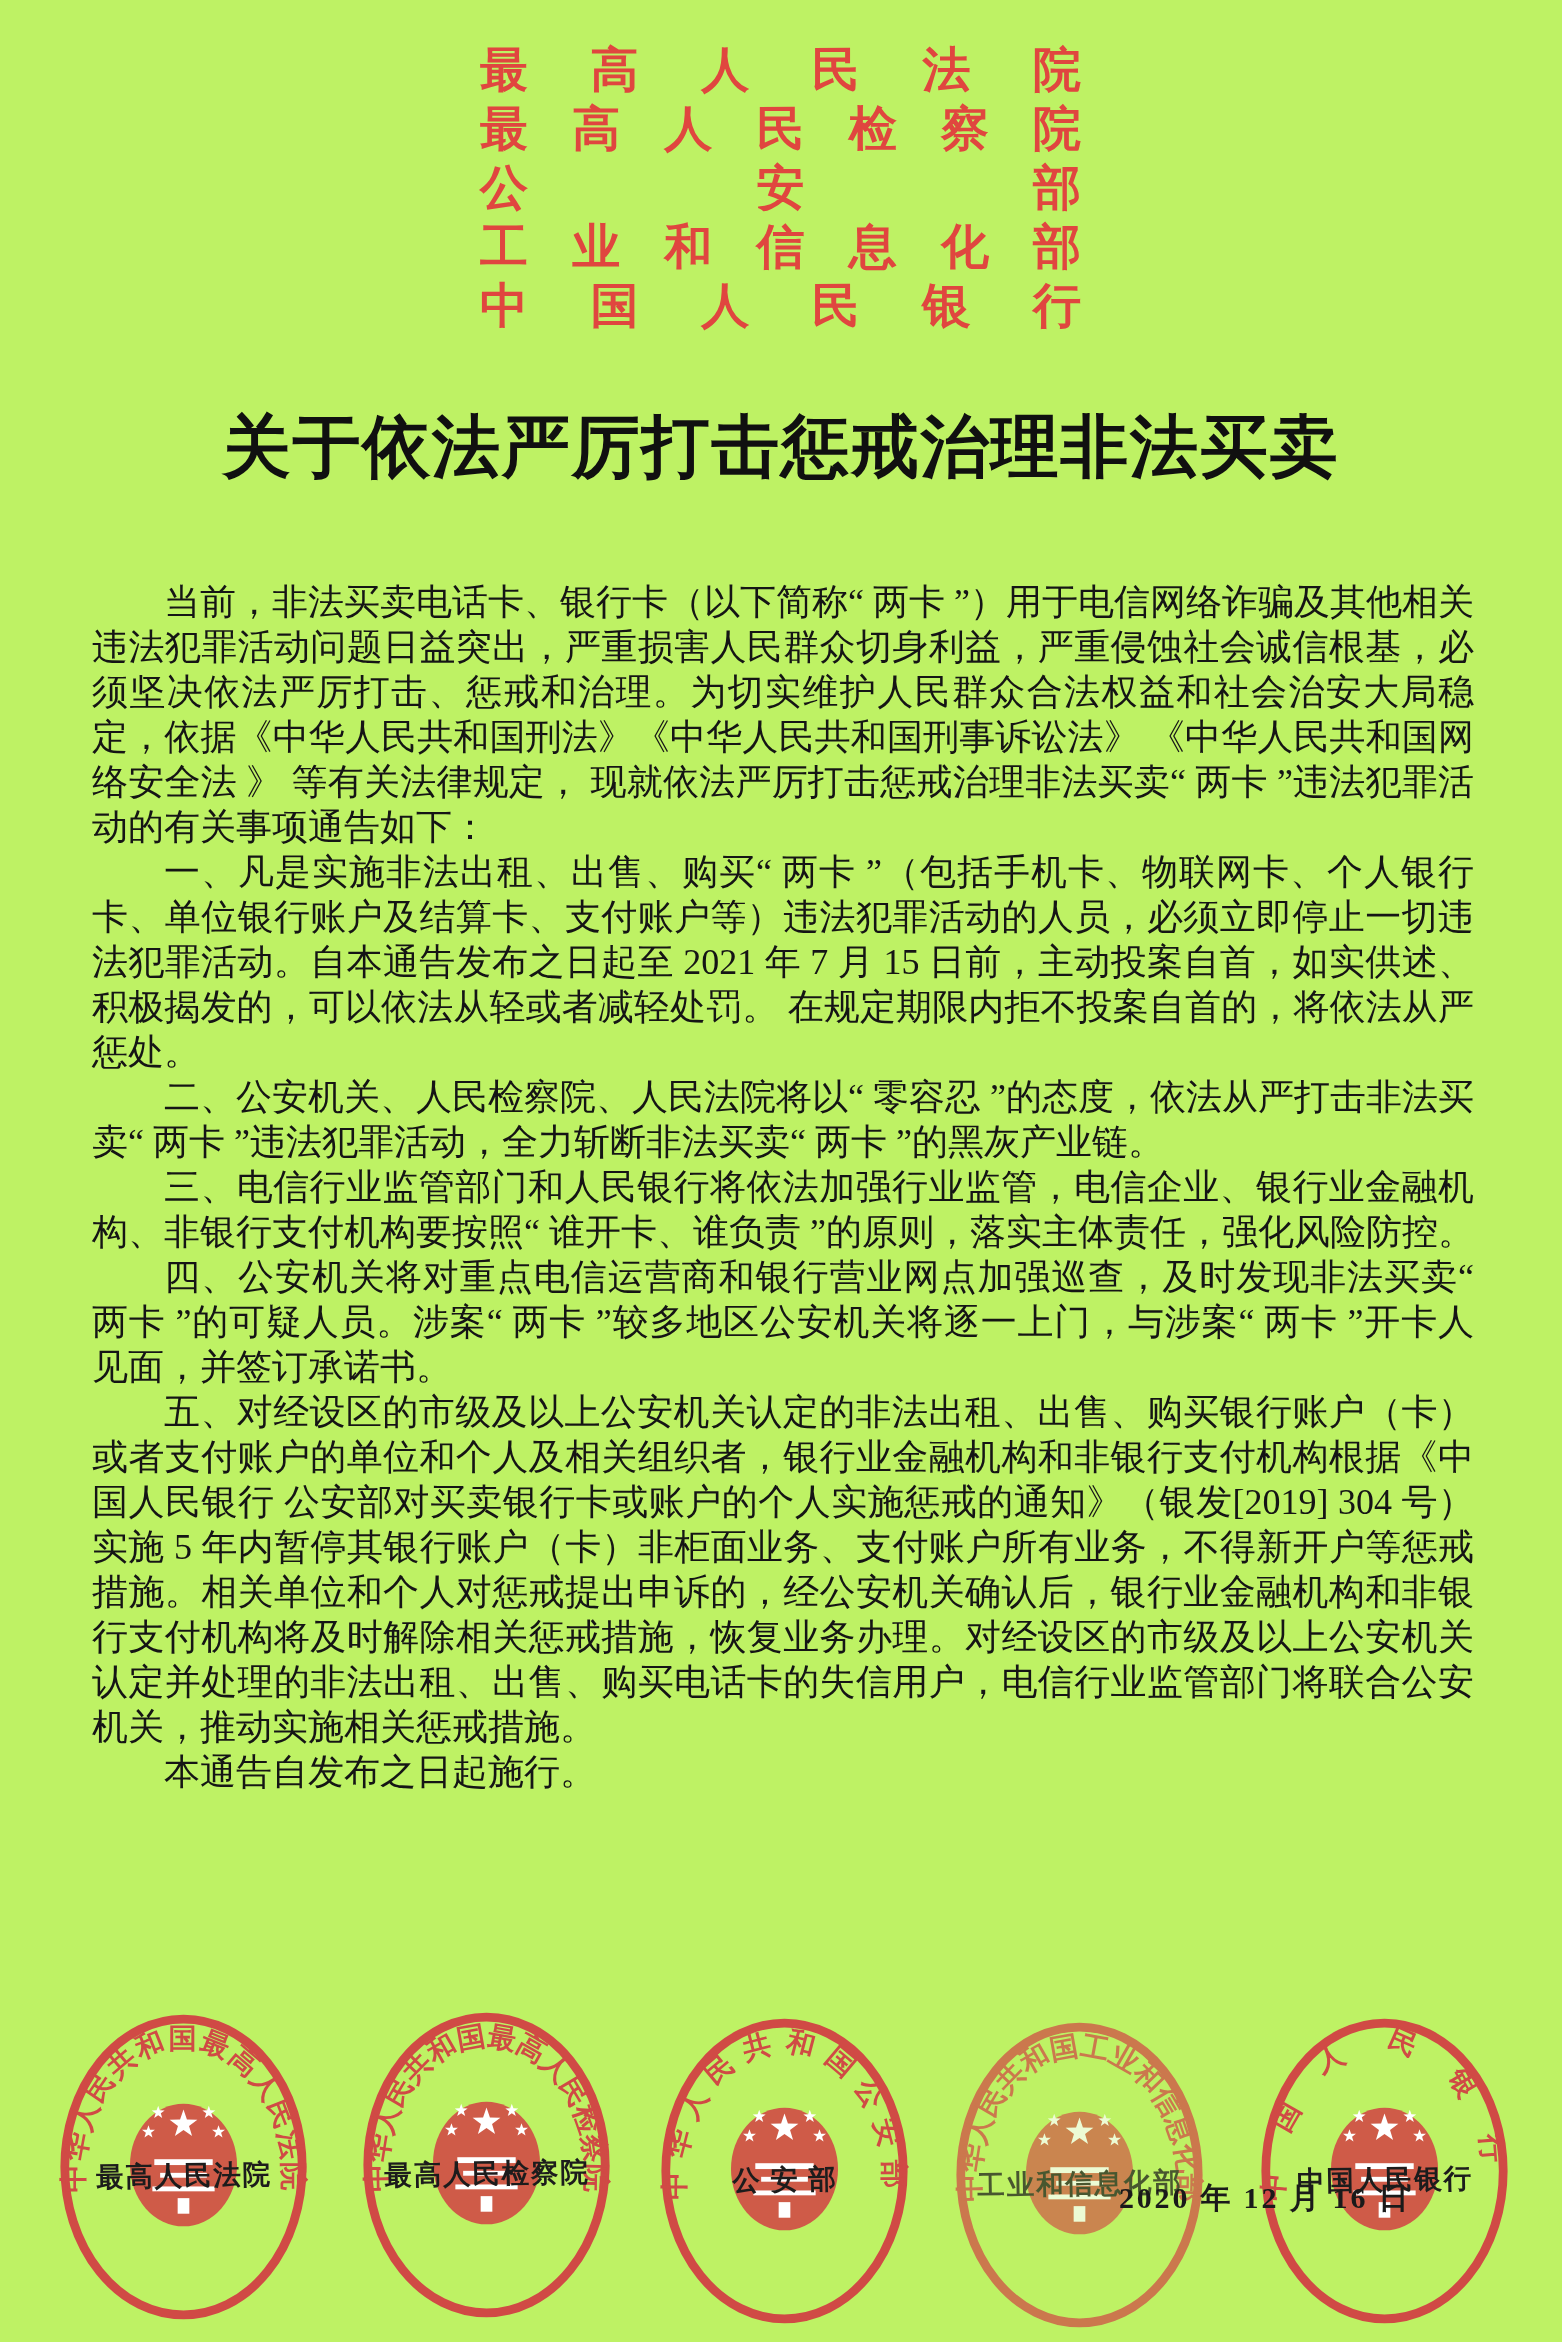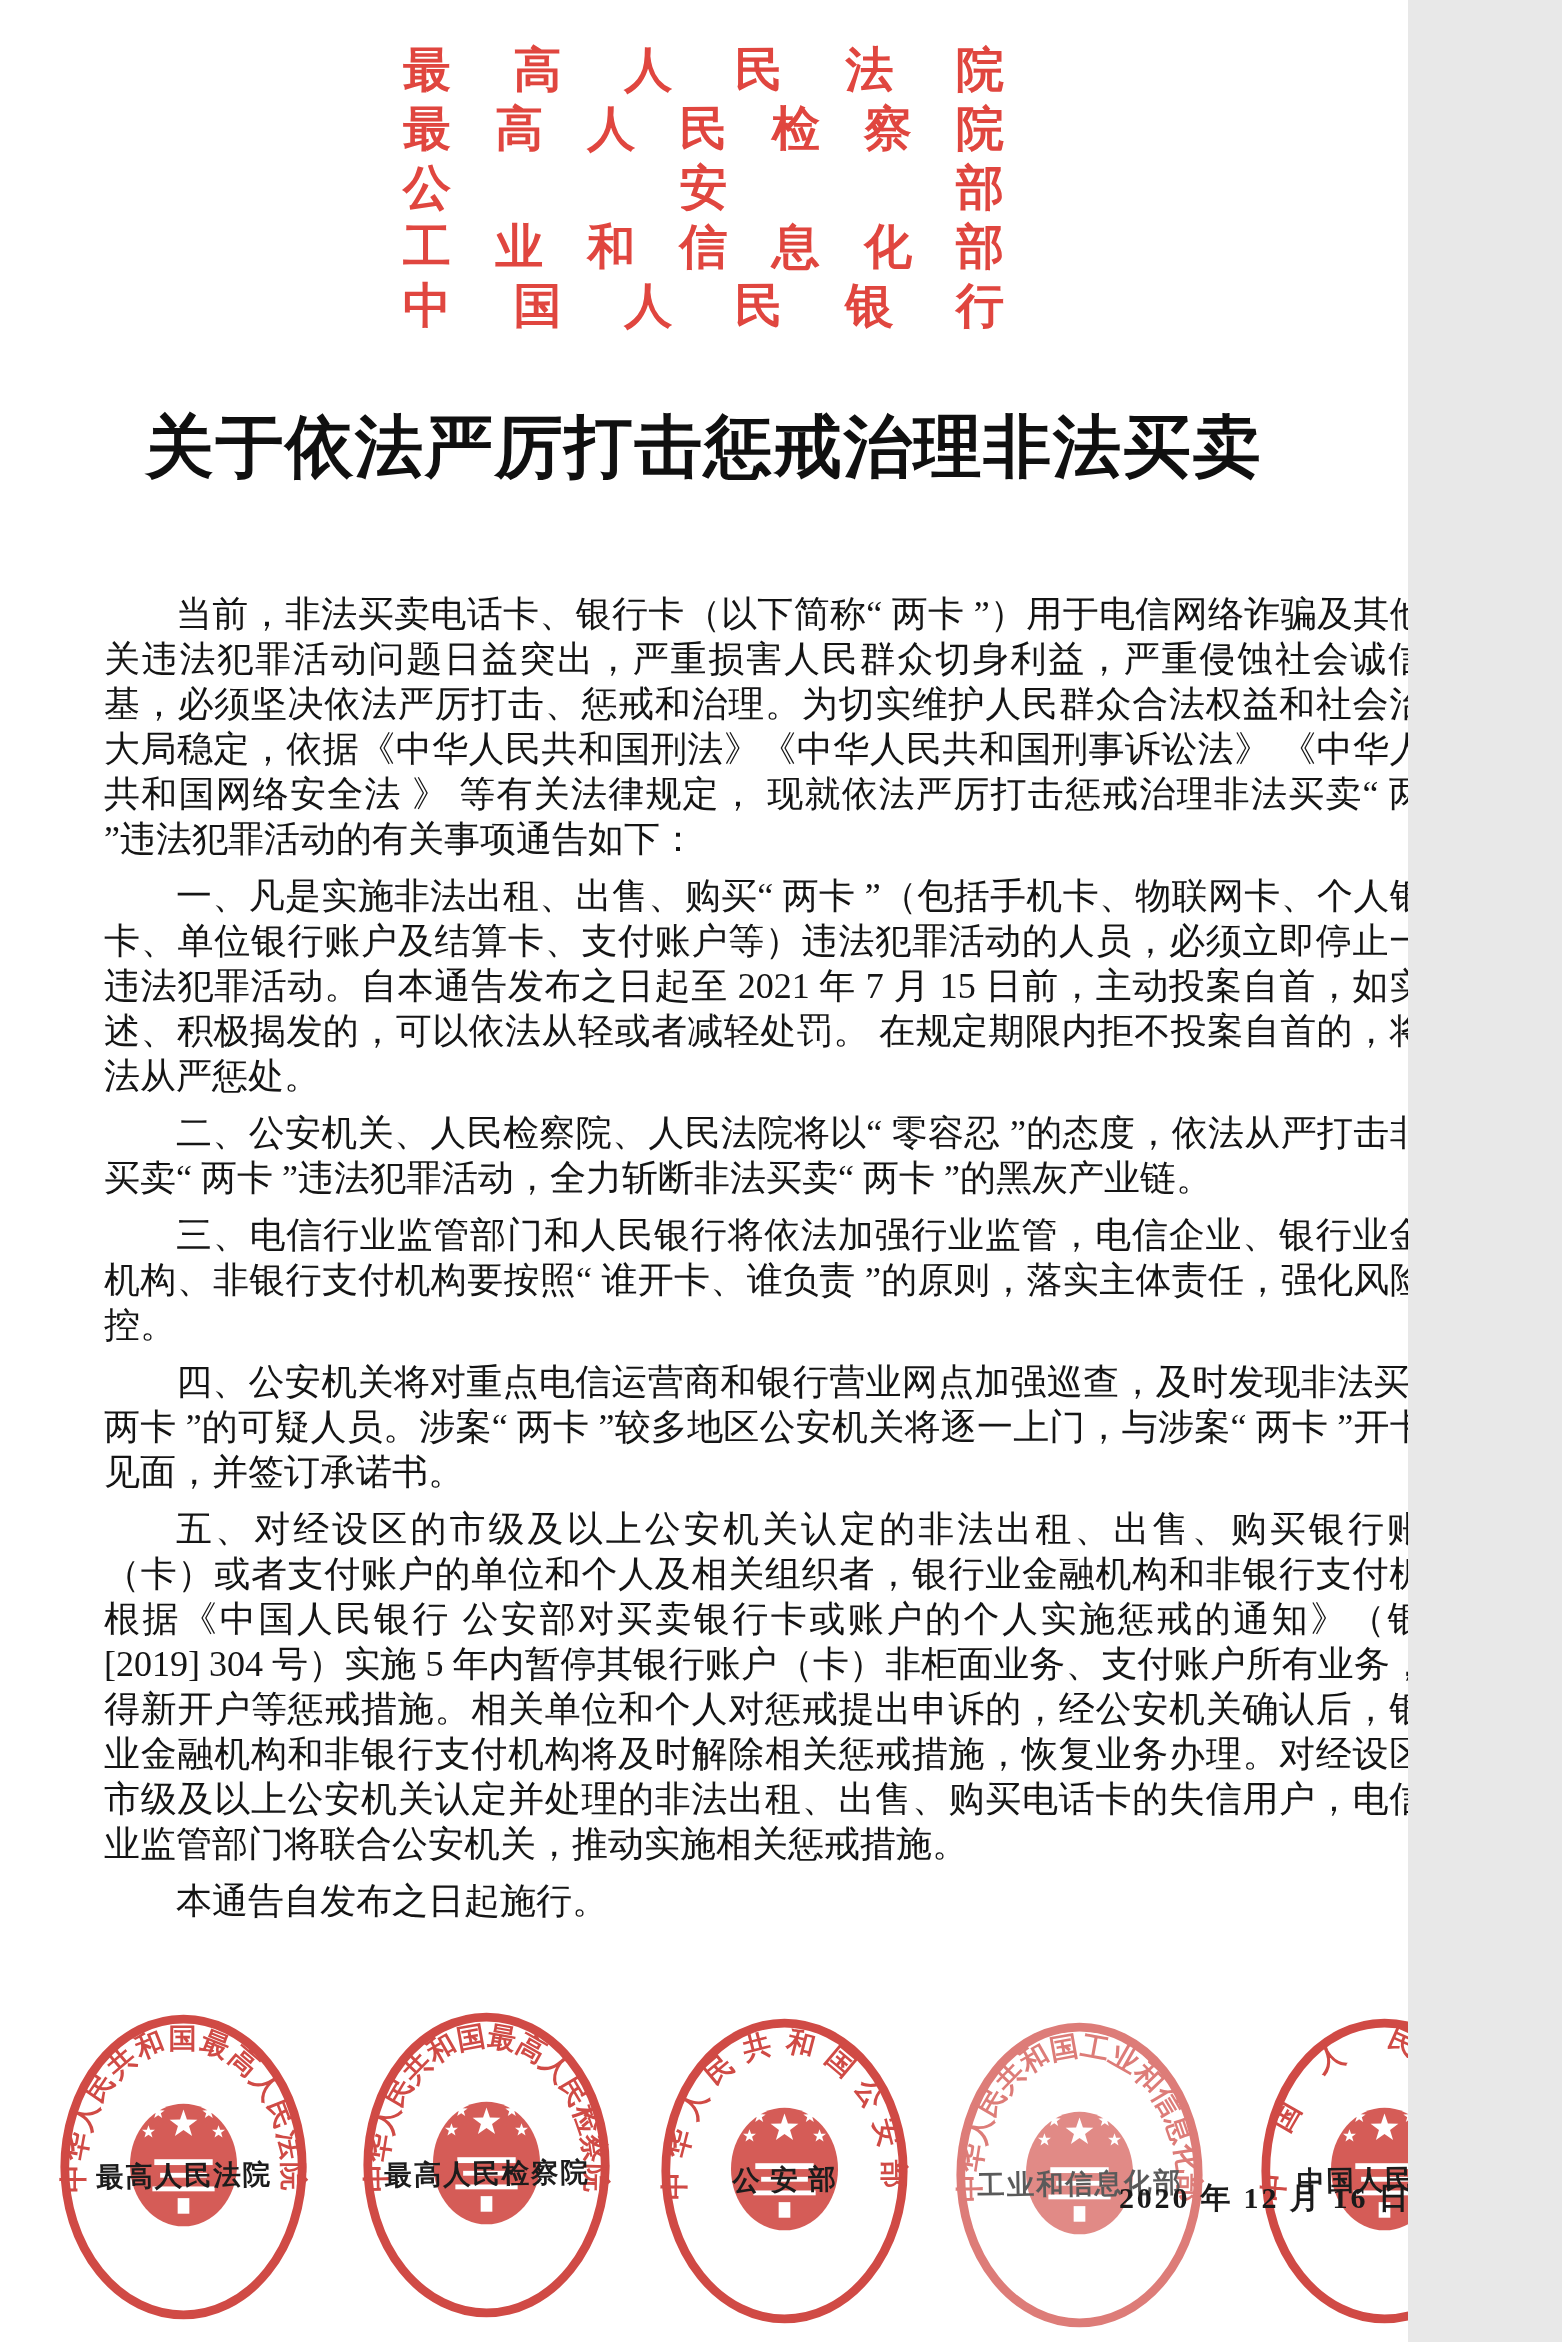--- a/index.html
+++ b/index.html
@@ -1,19 +1,19 @@
 <!DOCTYPE html>
 <html style="font-size:14.7px"><head>
 <meta charset="utf-8">
 <style>
   html,body{margin:0;padding:0;background:#e8e8e8;}
   .page{
     position:relative;
-    width:1408px;height:2343px;
-    background:#ffffff;
+    width:1562px;height:2343px;
+    background:#bef264;
     overflow:hidden;
     font-family:"Liberation Serif","DejaVu Serif",serif;
     color:#141414;
   }
   
   .letterhead{
     position:absolute;top:40px;left:50%;transform:translateX(-50%);
     width:602px;
   }
   .letterhead-line{
@@ -32,21 +32,21 @@
     font-size:68px;line-height:73px;
     letter-spacing:1.8px;
   }
   
   .doc-body{
     position:absolute;top:580px;left:92px;width:1382px;
     font-size:36px;line-height:45px;
     text-align:justify;
     color:#151515;
   }
-  .doc-body p{margin:12px;text-indent:2em;}
+  .doc-body p{margin:0;text-indent:2em;}
   
   .seal{position:absolute;width:253px;height:316px;color:#d04a45;}
   .seal.faint{opacity:.72;}
   .seal svg{position:absolute;top:0;left:0;width:100%;height:100%;overflow:visible;}
   .ring-text{
     font-size:29px;font-weight:bold;fill:currentColor;
     font-family:"Liberation Serif","DejaVu Serif",serif;
   }
   .ls1{letter-spacing:2px;}
   .ls3{letter-spacing:12px;}

